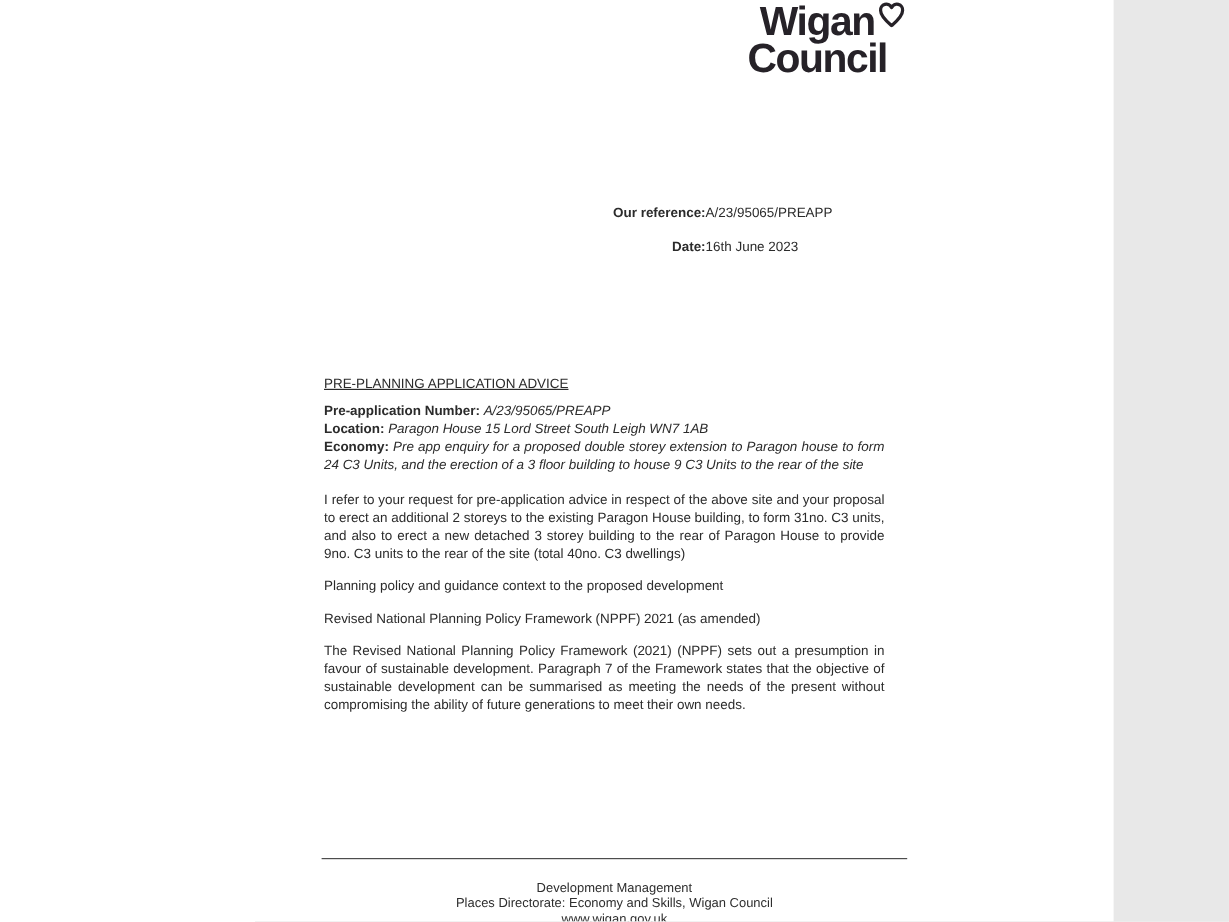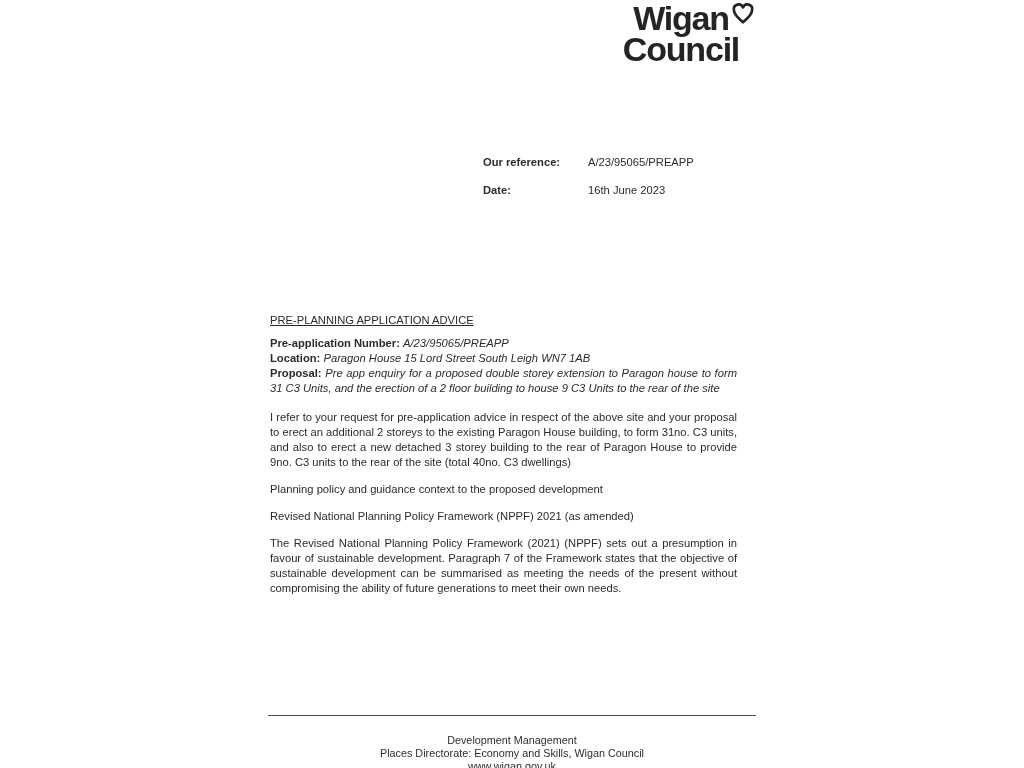--- a/index.html
+++ b/index.html
@@ -1,19 +1,19 @@
 <!DOCTYPE html>
 <html><head>
 <meta charset="utf-8">
 <style>
   * { margin: 0; padding: 0; box-sizing: border-box; }
   html, body { background: #e8e8e8; }
   .page {
     position: relative;
-    width: 1024px;
+    width: 928px;
     height: 768px;
     background: #ffffff;
     font-family: "Liberation Sans", sans-serif;
     color: #2b2b2b;
     overflow: hidden;
   }
 
   
   .logo {
     position: absolute;
@@ -32,24 +32,25 @@
     position: absolute;
     top: -4px;
     right: -27px;
     width: 26px;
     height: 25px;
   }
 
   
   .ref-block {
     position: absolute;
-    top: 155px;
+    top: 171px;
     left: 483px;
     font-size: 11.2px;
     line-height: 15px;
+    text-align: right;
   }
   .ref-row { display: flex; margin-bottom: 13px; }
   .ref-row .ref-label { width: 105px; font-weight: bold; }
   .ref-row .ref-value { white-space: nowrap; }
 
   
   .doc {
     position: absolute;
     top: 313px;
     left: 270px;
@@ -123,22 +124,22 @@
 
   <div class="doc">
 
     <div class="doc-title">PRE-PLANNING APPLICATION ADVICE</div>
 
     <p class="details">
       <span class="b">Pre-application Number:</span>
       <span class="i">A/23/95065/PREAPP</span><br>
       <span class="b">Location:</span>
       <span class="i">Paragon House 15 Lord Street South Leigh WN7 1AB</span><br>
-      <span class="b">Proposal:</span>
-      <span class="i">Pre app enquiry for a proposed double storey extension to Paragon house to form 31 C3 Units, and the erection of a 2 floor building to house 9 C3 Units to the rear of the site</span>
+      <span class="b">Economy:</span>
+      <span class="i">Pre app enquiry for a proposed double storey extension to Paragon house to form 24 C3 Units, and the erection of a 3 floor building to house 9 C3 Units to the rear of the site</span>
     </p>
 
     <p>I refer to your request for pre-application advice in respect of the above site and your proposal to erect an additional 2 storeys to the existing Paragon House building, to form 31no. C3 units, and also to erect a new detached 3 storey building to the rear of Paragon House to provide 9no. C3 units to the rear of the site (total 40no. C3 dwellings)</p>
 
 
     <p>Planning policy and guidance context to the proposed development</p>
 
     <div class="sub-heading">Revised National Planning Policy Framework (NPPF) 2021 (as amended)</div>
 
     <p>The Revised National Planning Policy Framework (2021) (NPPF) sets out a presumption in favour of sustainable development. Paragraph 7 of the Framework states that the objective of sustainable development can be summarised as meeting the needs of the present without compromising the ability of future generations to meet their own needs.</p>

